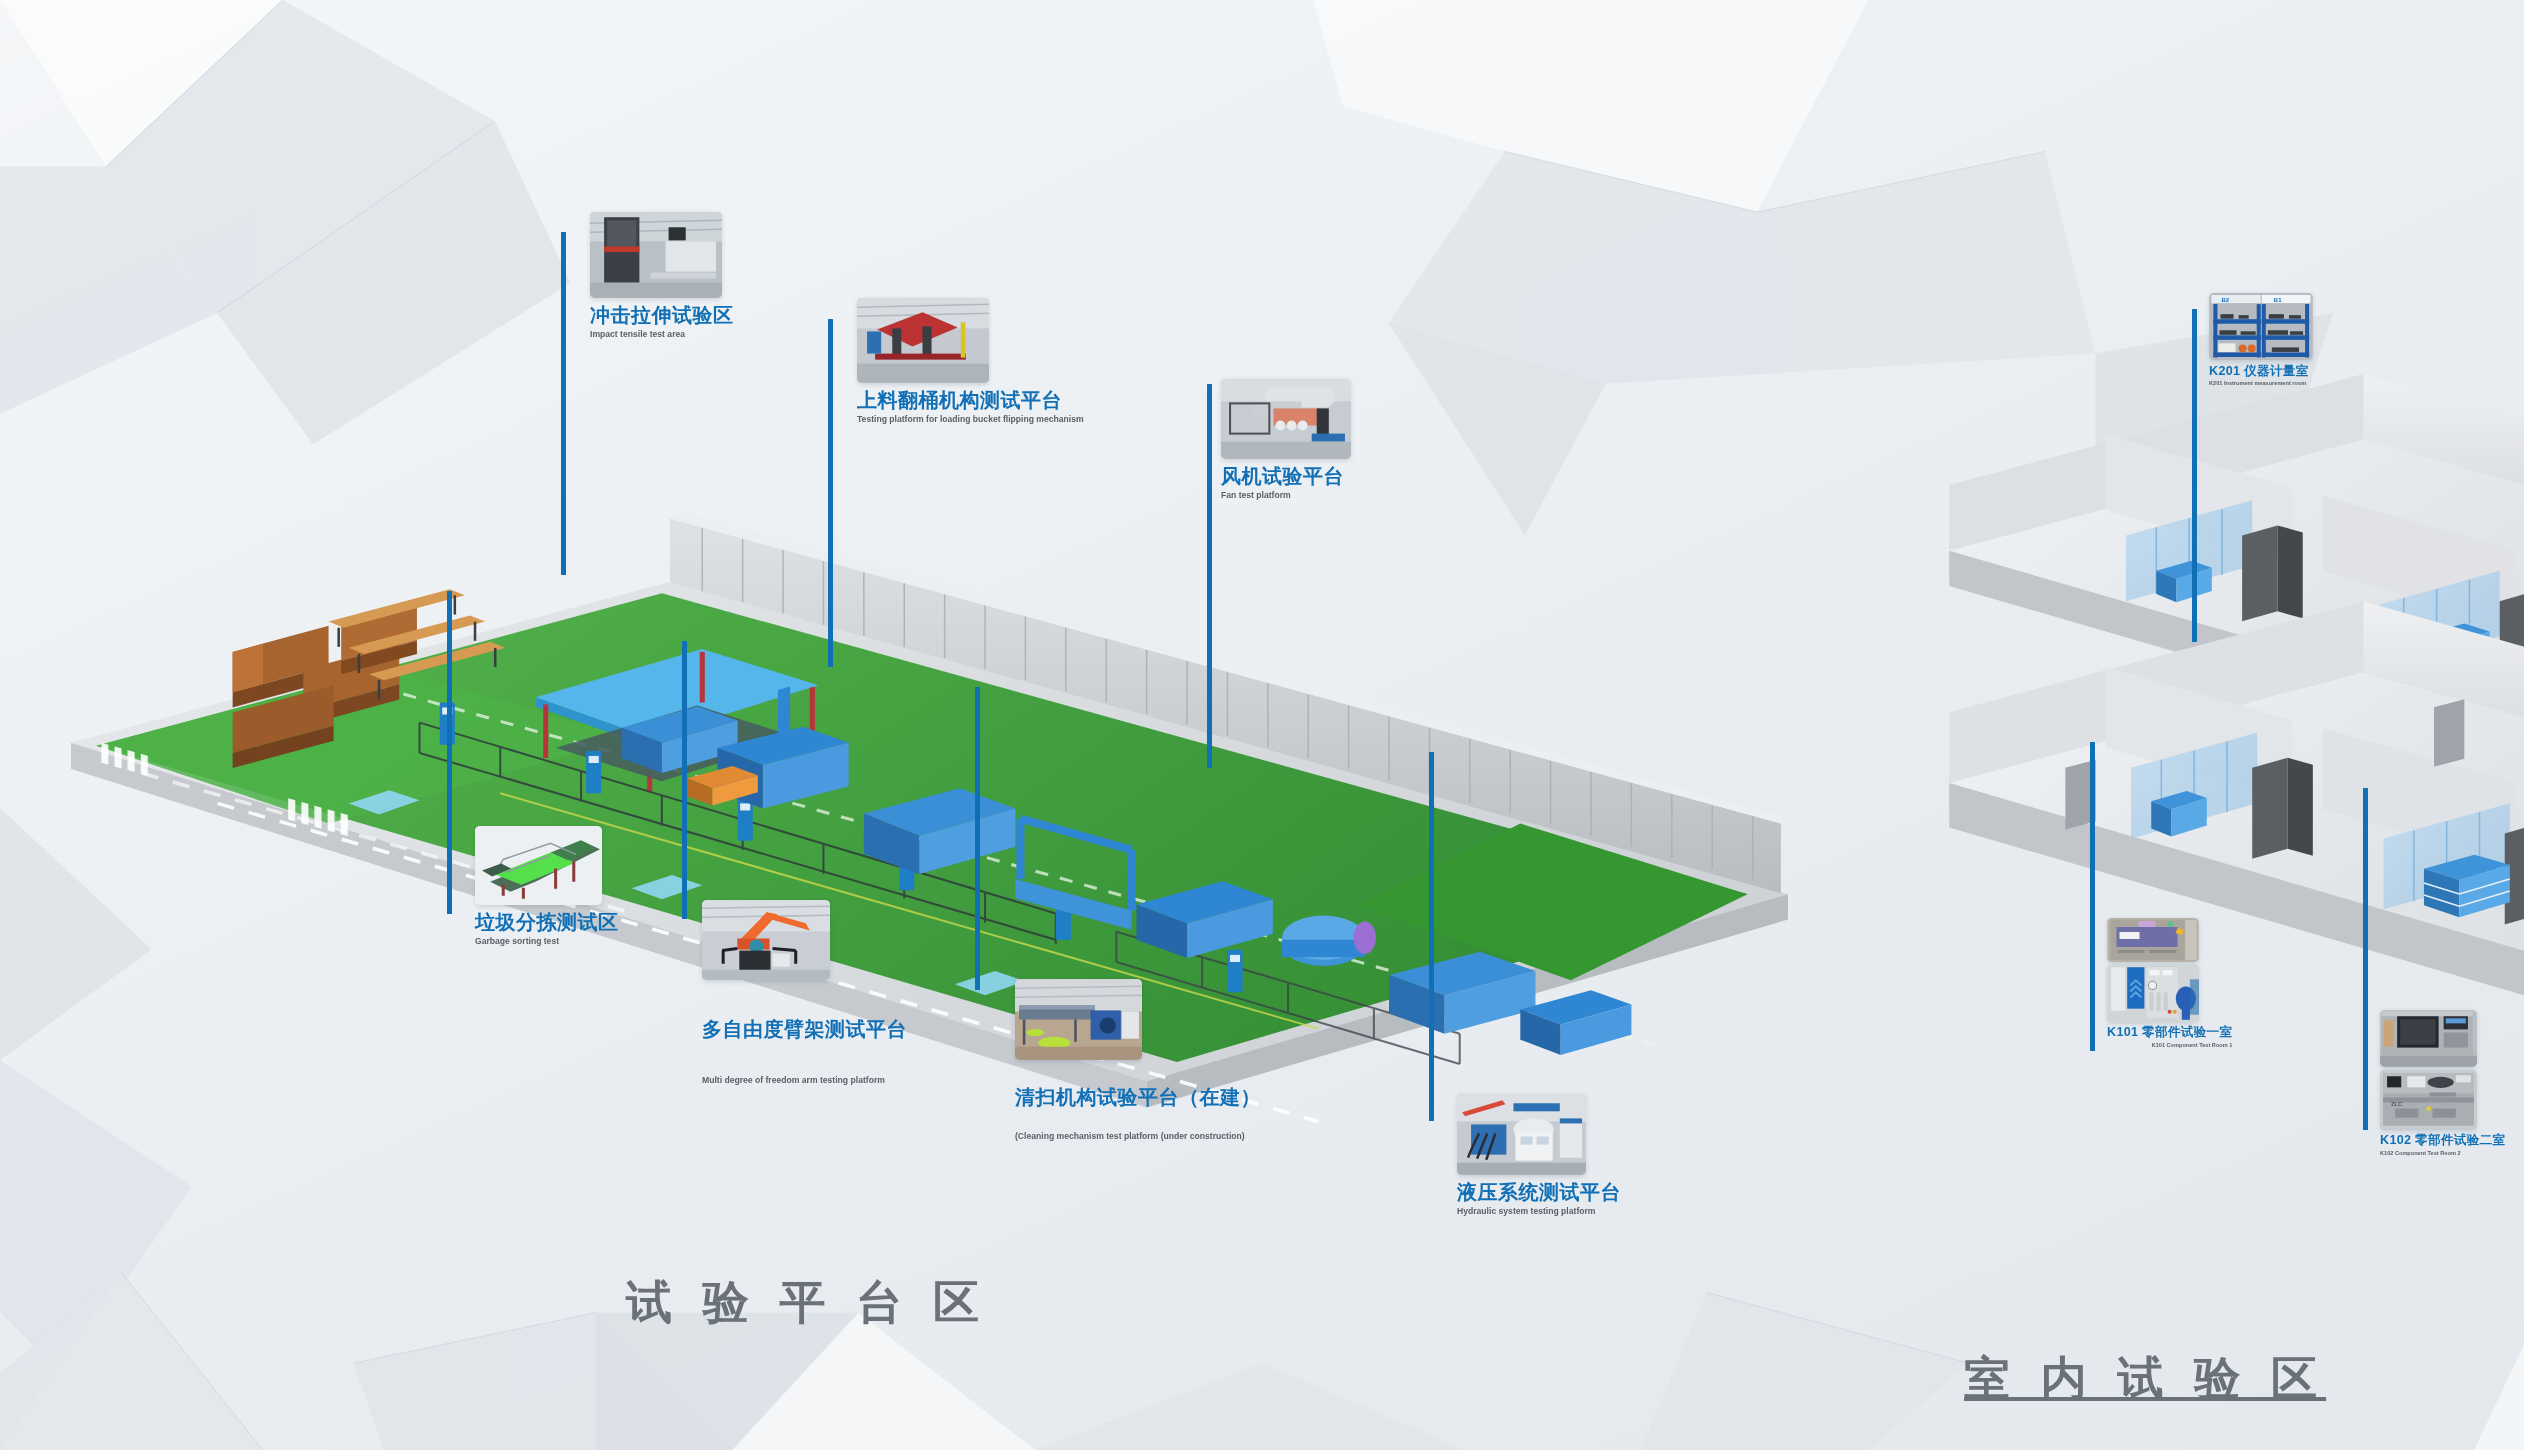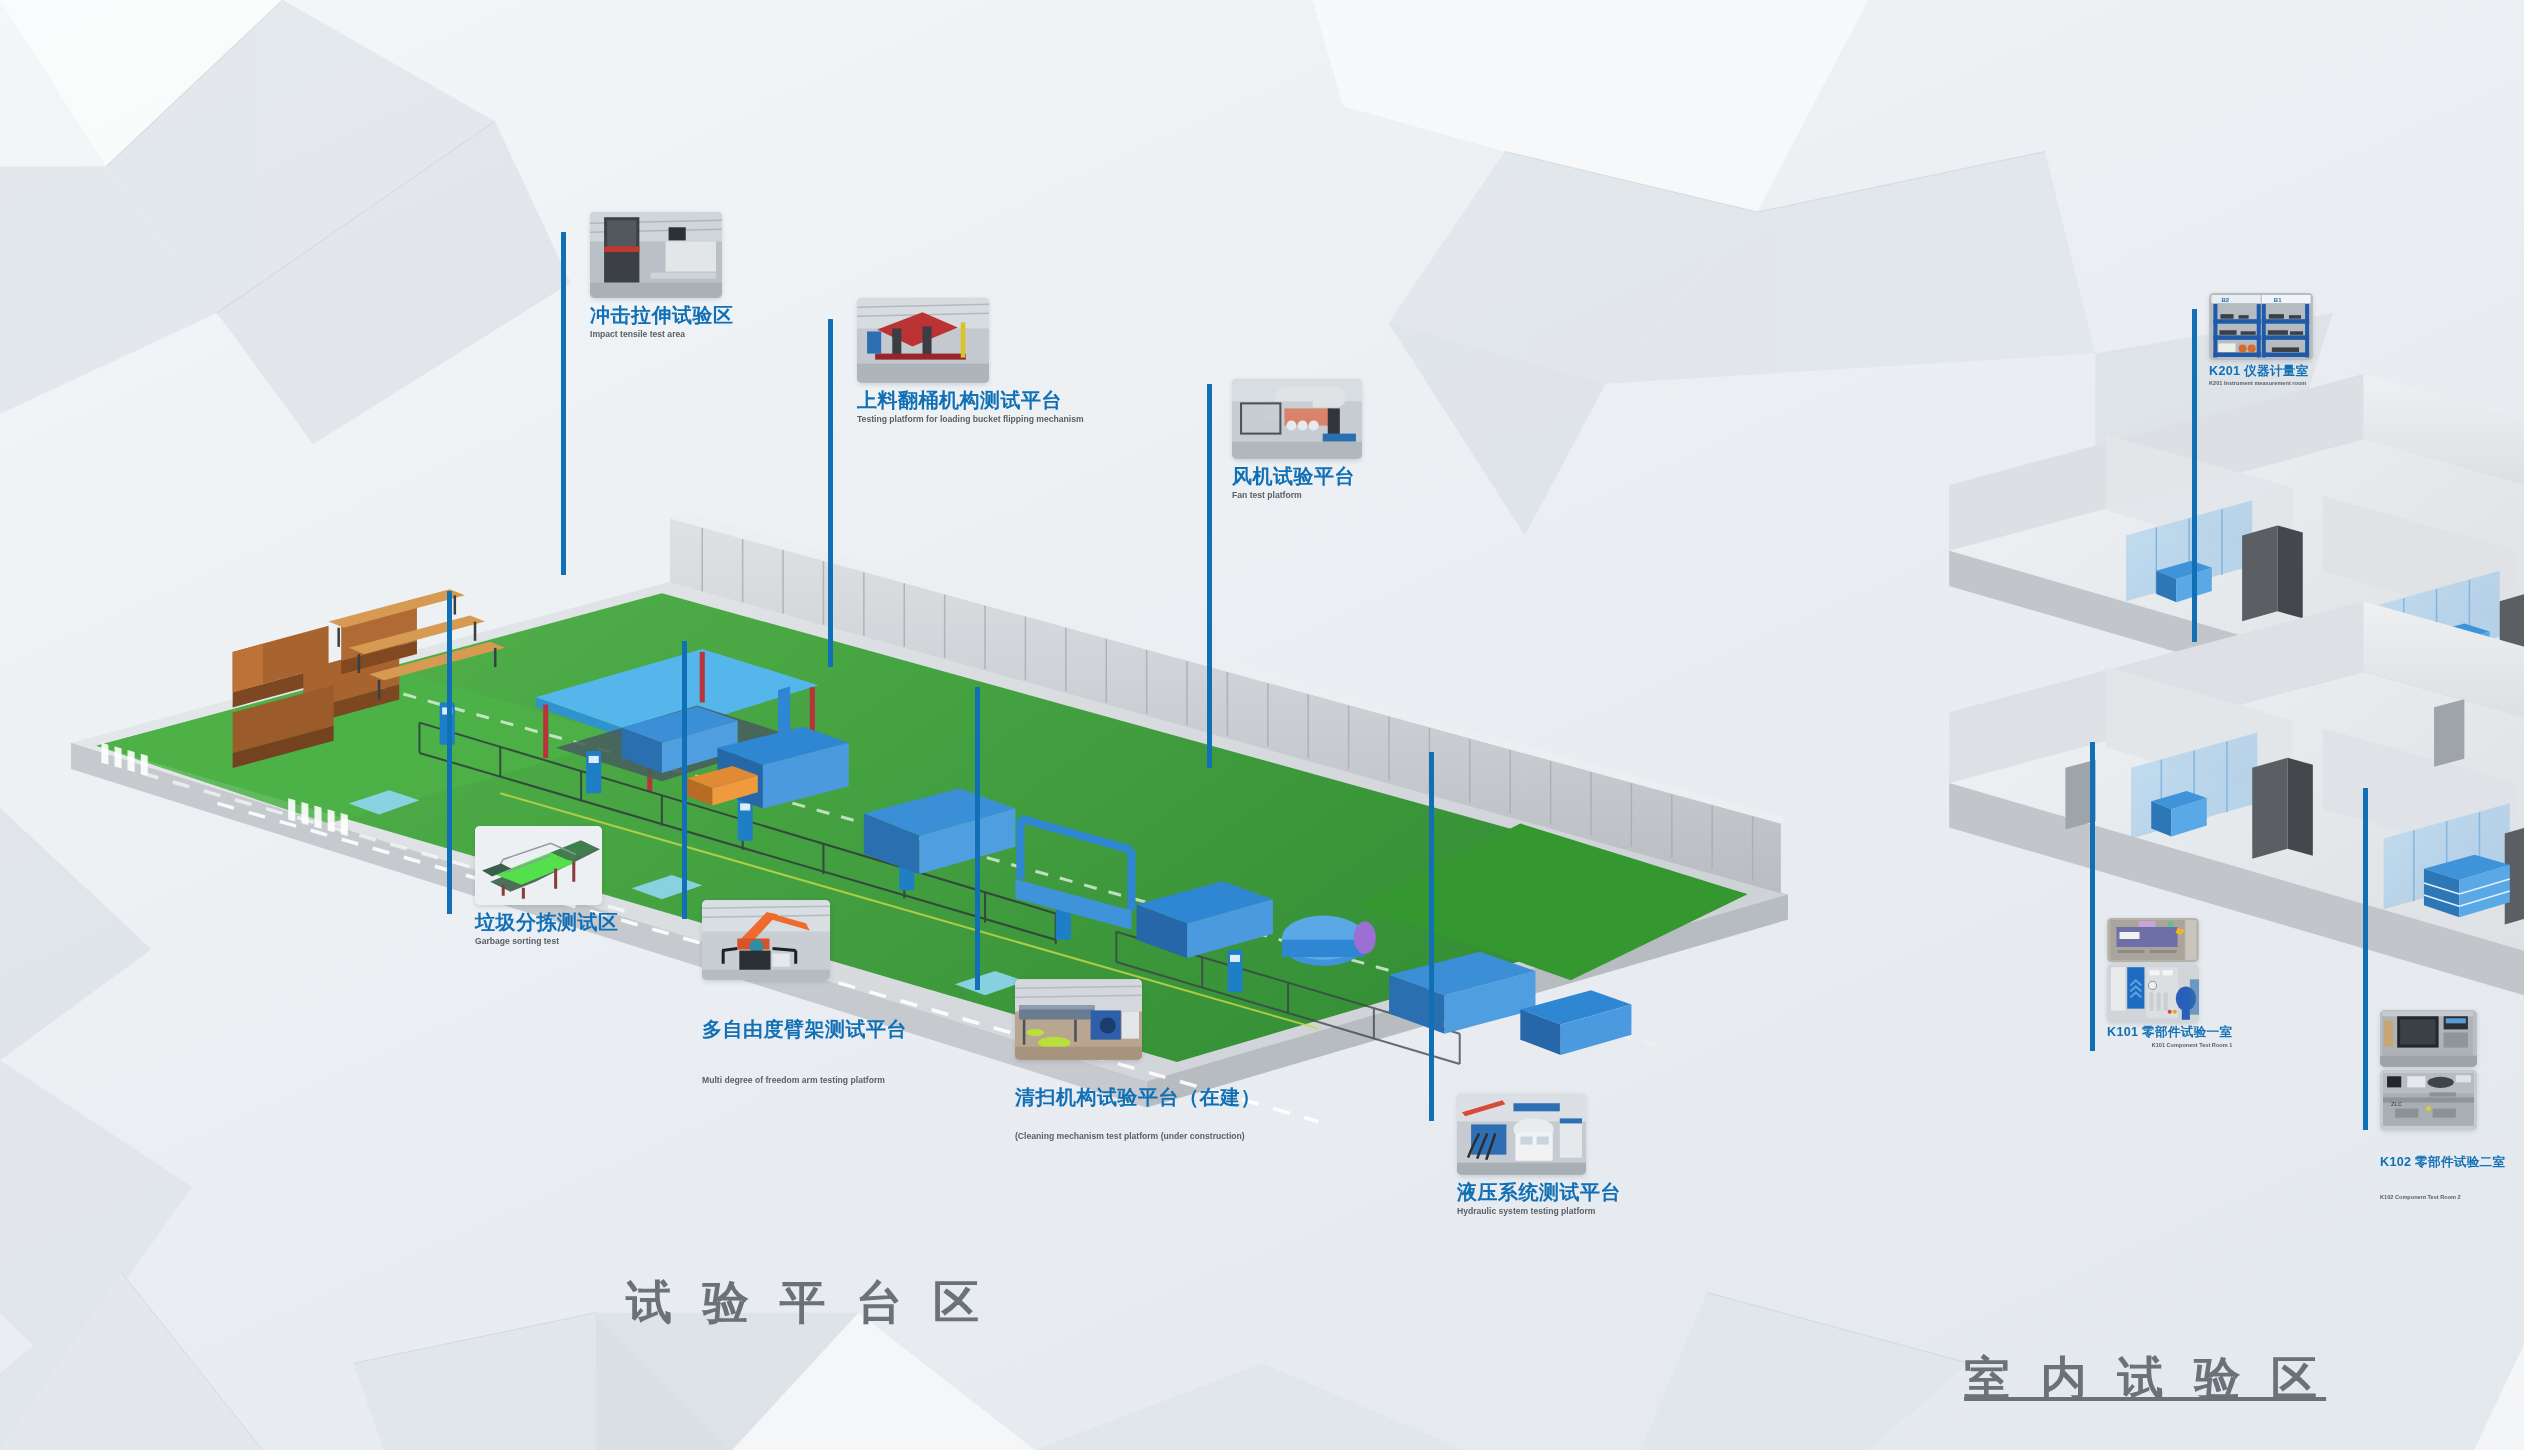--- a/index.html
+++ b/index.html
@@ -607,21 +607,21 @@
         </svg>
       </div>
     </div>
     <div class="cn">上料翻桶机构测试平台</div>
     <div class="en">Testing platform for loading bucket flipping mechanism</div>
   </div>
 </div>
 
 <div class="callout sz-l" style="left:1207px;top:379px;width:202px;height:389px;">
   <div class="bar" style="left:0;top:5px;height:384px;"></div>
-  <div class="card" style="left:25px;top:0;justify-content:flex-end;">
+  <div class="card" style="left:14px;top:0;justify-content:flex-end;">
     <div class="thumbs">
       <div class="thumb" style="width:130px;height:80px;">
         <svg viewBox="0 0 258 158">
           <rect width="258" height="158" fill="#c6ccd1"></rect>
           <rect width="258" height="44" fill="#d8dde1"></rect>
           <rect x="86" y="16" width="140" height="40" rx="20" fill="#dfe3e6"></rect>
           <rect x="60" y="44" width="100" height="40" fill="#c9ced3"></rect>
           <rect x="104" y="58" width="92" height="34" fill="#d9836a"></rect>
           <g fill="#e8ebee">
               <circle cx="118" cy="92" r="10"></circle>
@@ -855,21 +855,21 @@
         </svg>
       </div>
     </div>
     <div class="cn">K101  零部件试验一室</div>
     <div class="en">K101   Component Test Room 1</div>
   </div>
 </div>
 
 <div class="callout sz-s" style="left:2363px;top:788px;width:167px;height:374px;">
   <div class="bar" style="left:0;top:0;height:342px;"></div>
-  <div class="card" style="left:17px;top:222px;gap:22px;">
+  <div class="card" style="left:17px;top:222px;">
     <div class="thumbs">
       <div class="thumb" style="width:97px;height:57px;">
         <svg viewBox="0 0 192 112">
           <rect width="192" height="112" fill="#b9bec3"></rect>
           <rect x="4" y="2" width="180" height="88" fill="#aeb3b8"></rect>
           <rect x="4" y="2" width="180" height="10" fill="#c5cace"></rect>
           <rect x="34" y="12" width="82" height="62" fill="#24282d"></rect>
           <rect x="40" y="18" width="70" height="50" fill="#3a4046"></rect>
           <rect x="126" y="12" width="48" height="26" fill="#2c3036"></rect>
           <rect x="130" y="16" width="40" height="10" fill="#5b9bd5"></rect>

